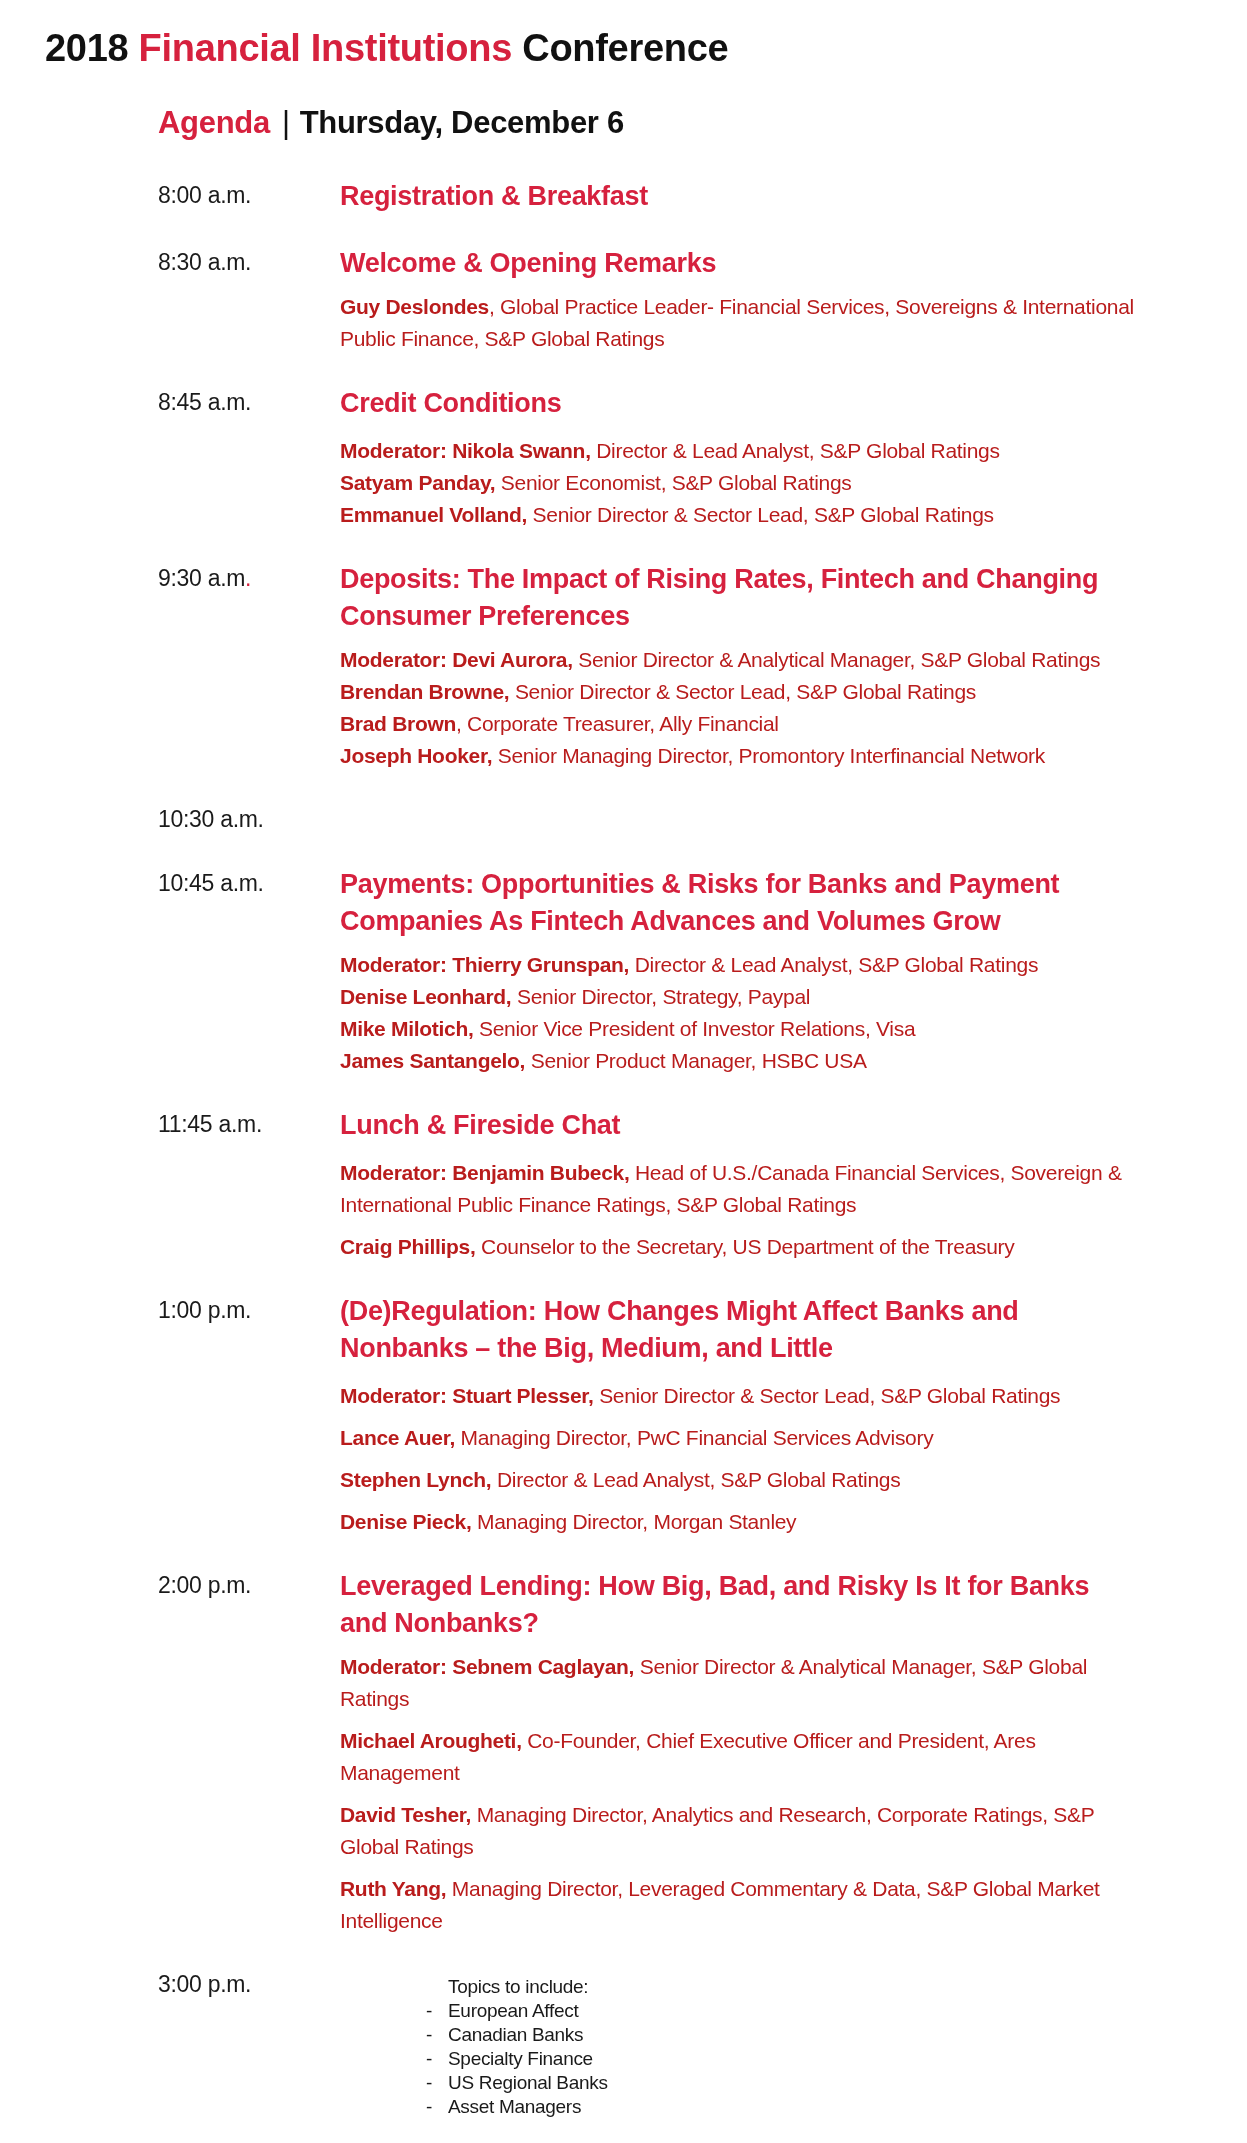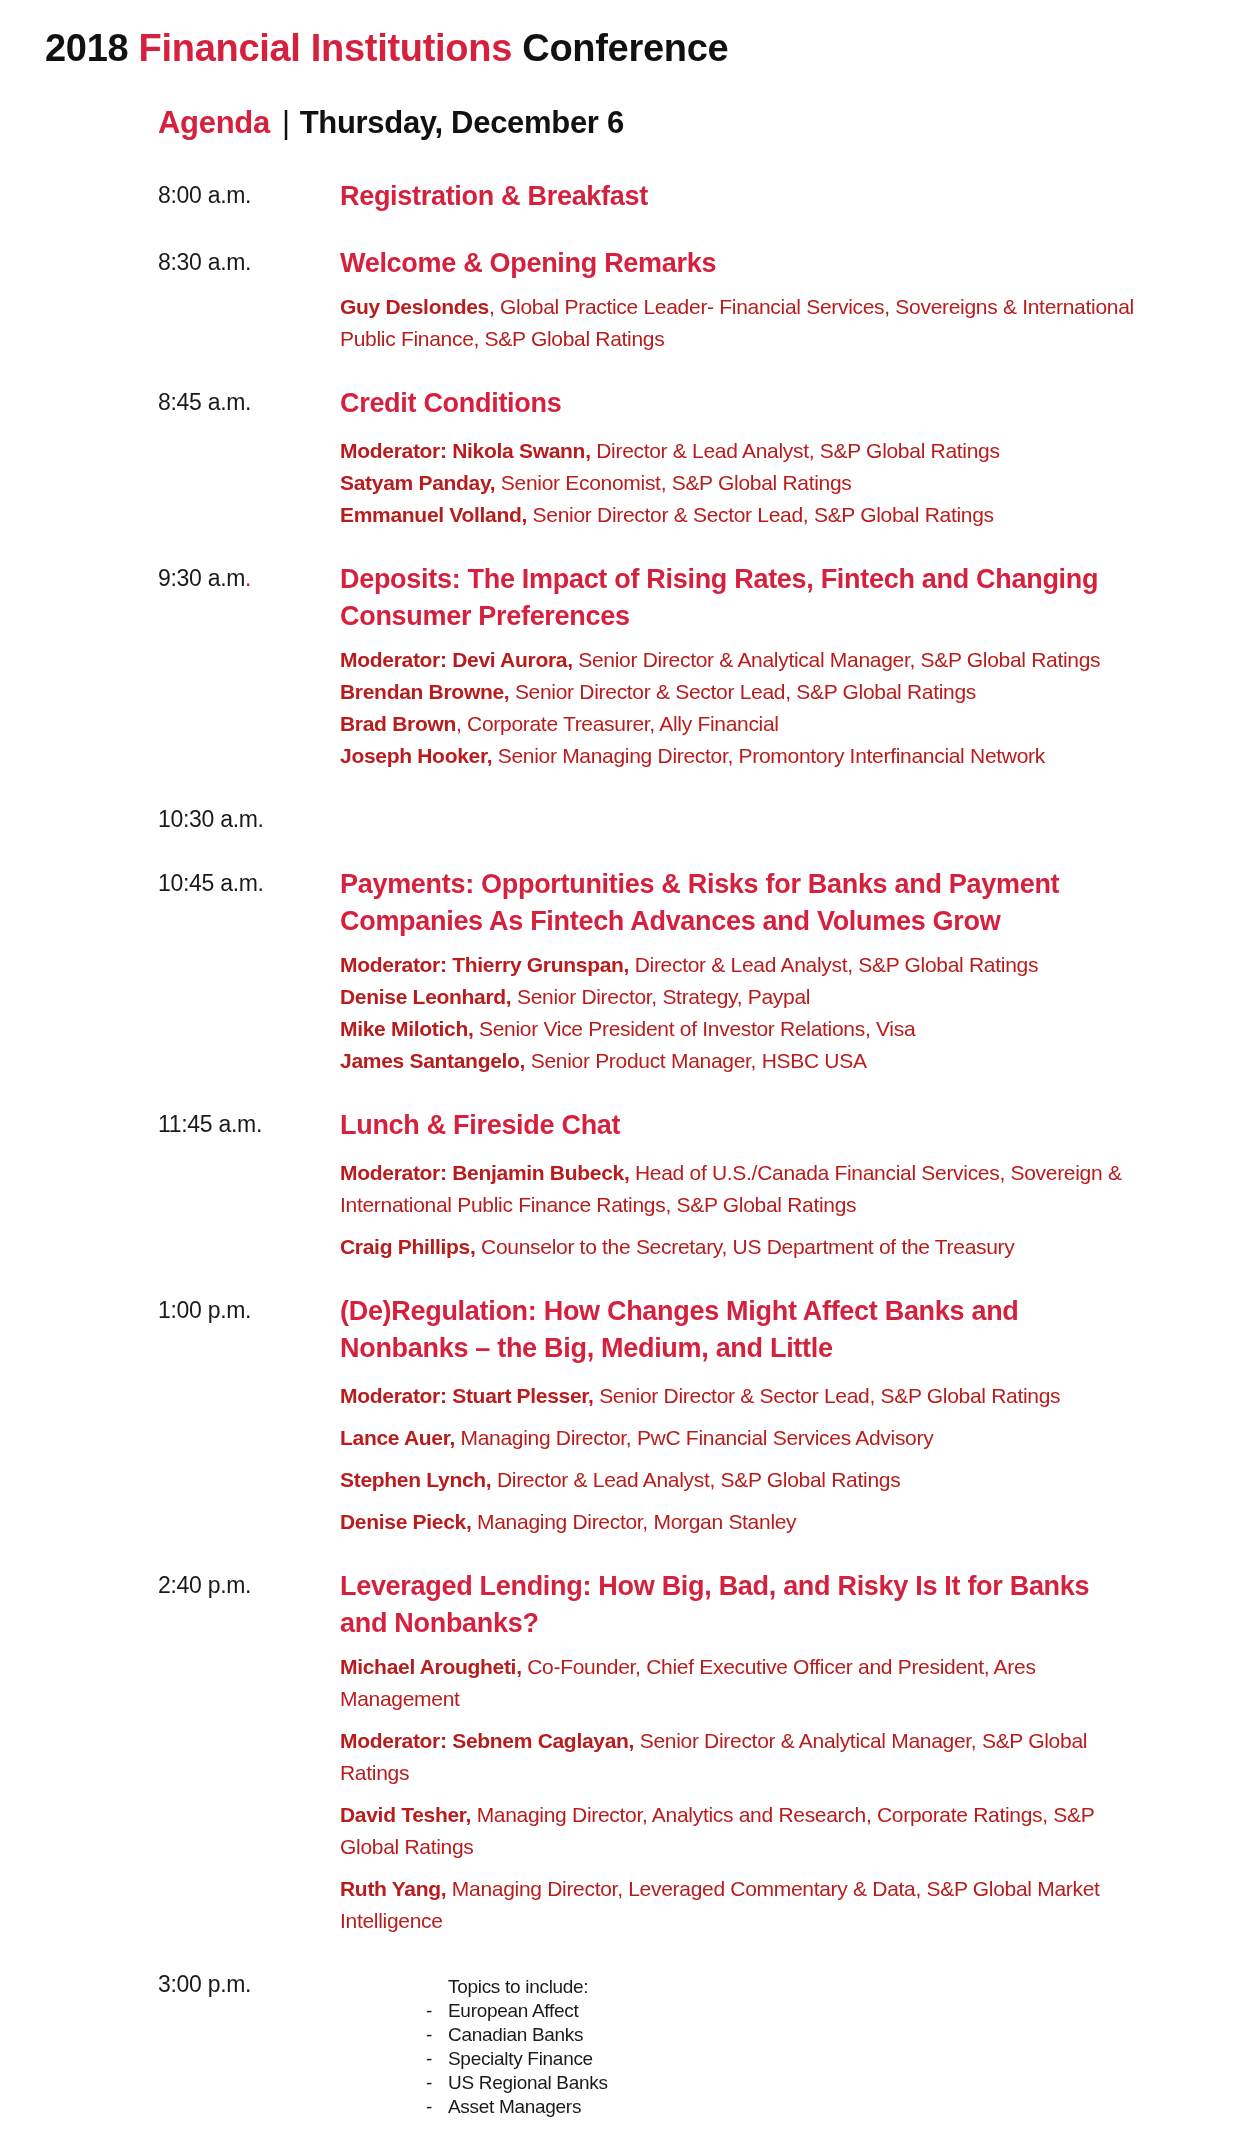--- a/index.html
+++ b/index.html
@@ -151,26 +151,26 @@
       <h3 class="session-title">(De)Regulation: How Changes Might Affect Banks and Nonbanks – the Big, Medium, and Little</h3>
     <div class="speakers spaced" style="margin-top: 13px;">
             <p class="speaker"><span class="b">Moderator: Stuart Plesser,</span><span> Senior Director &amp; Sector Lead, S&amp;P Global Ratings</span></p>
             <p class="speaker"><span class="b">Lance Auer,</span><span> Managing Director, PwC Financial Services Advisory</span></p>
             <p class="speaker"><span class="b">Stephen Lynch,</span><span> Director &amp; Lead Analyst, S&amp;P Global Ratings</span></p>
             <p class="speaker"><span class="b">Denise Pieck,</span><span> Managing Director, Morgan Stanley</span></p>
           </div>
         </div>
   </div>
       <div class="session">
-    <div class="session-time">2:40 p.m.</div>
+    <div class="session-time">2:00 p.m.</div>
     <div class="session-body">
       <h3 class="session-title">Leveraged Lending: How Big, Bad, and Risky Is It for Banks and Nonbanks?</h3>
     <div class="speakers spaced">
+            <p class="speaker"><span class="b">Moderator: Sebnem Caglayan,</span><span> Senior Director &amp; Analytical Manager, S&amp;P Global Ratings</span></p>
             <p class="speaker"><span class="b">Michael Arougheti,</span><span> Co-Founder, Chief Executive Officer and President, Ares Management</span></p>
-            <p class="speaker"><span class="b">Moderator: Sebnem Caglayan,</span><span> Senior Director &amp; Analytical Manager, S&amp;P Global Ratings</span></p>
             <p class="speaker"><span class="b">David Tesher,</span><span> Managing Director, Analytics and Research, Corporate Ratings, S&amp;P Global Ratings</span></p>
             <p class="speaker"><span class="b">Ruth Yang,</span><span> Managing Director, Leveraged Commentary &amp; Data, S&amp;P Global Market Intelligence</span></p>
           </div>
         </div>
   </div>
       <div class="session">
     <div class="session-time">3:00 p.m.</div>
     <div class="session-body">
     <div class="topics">
             <div class="topics-label">Topics to include:</div>

